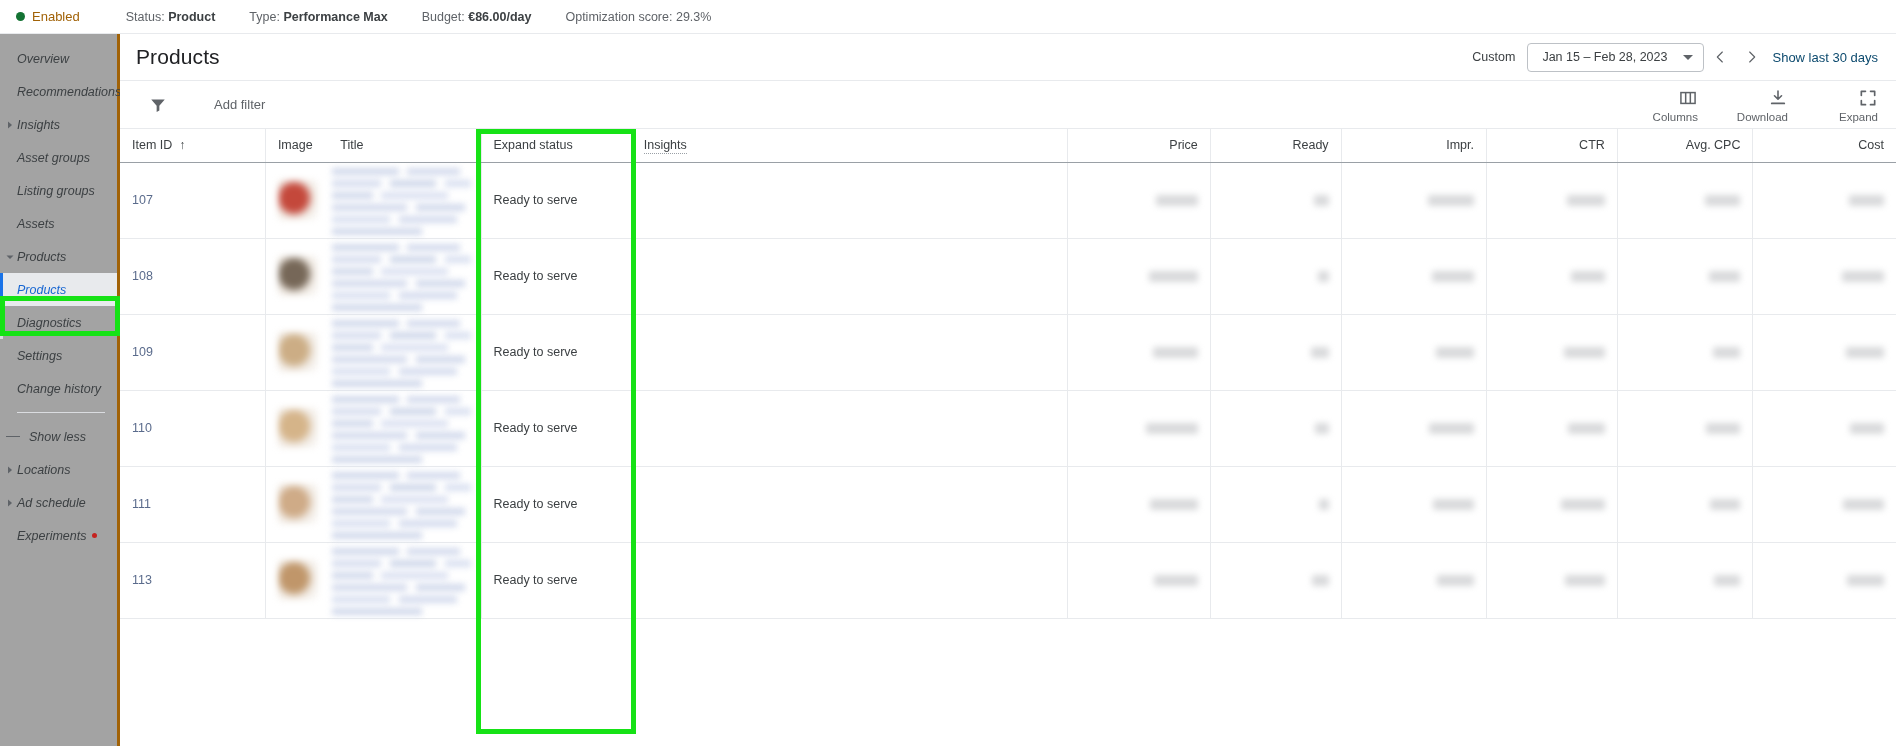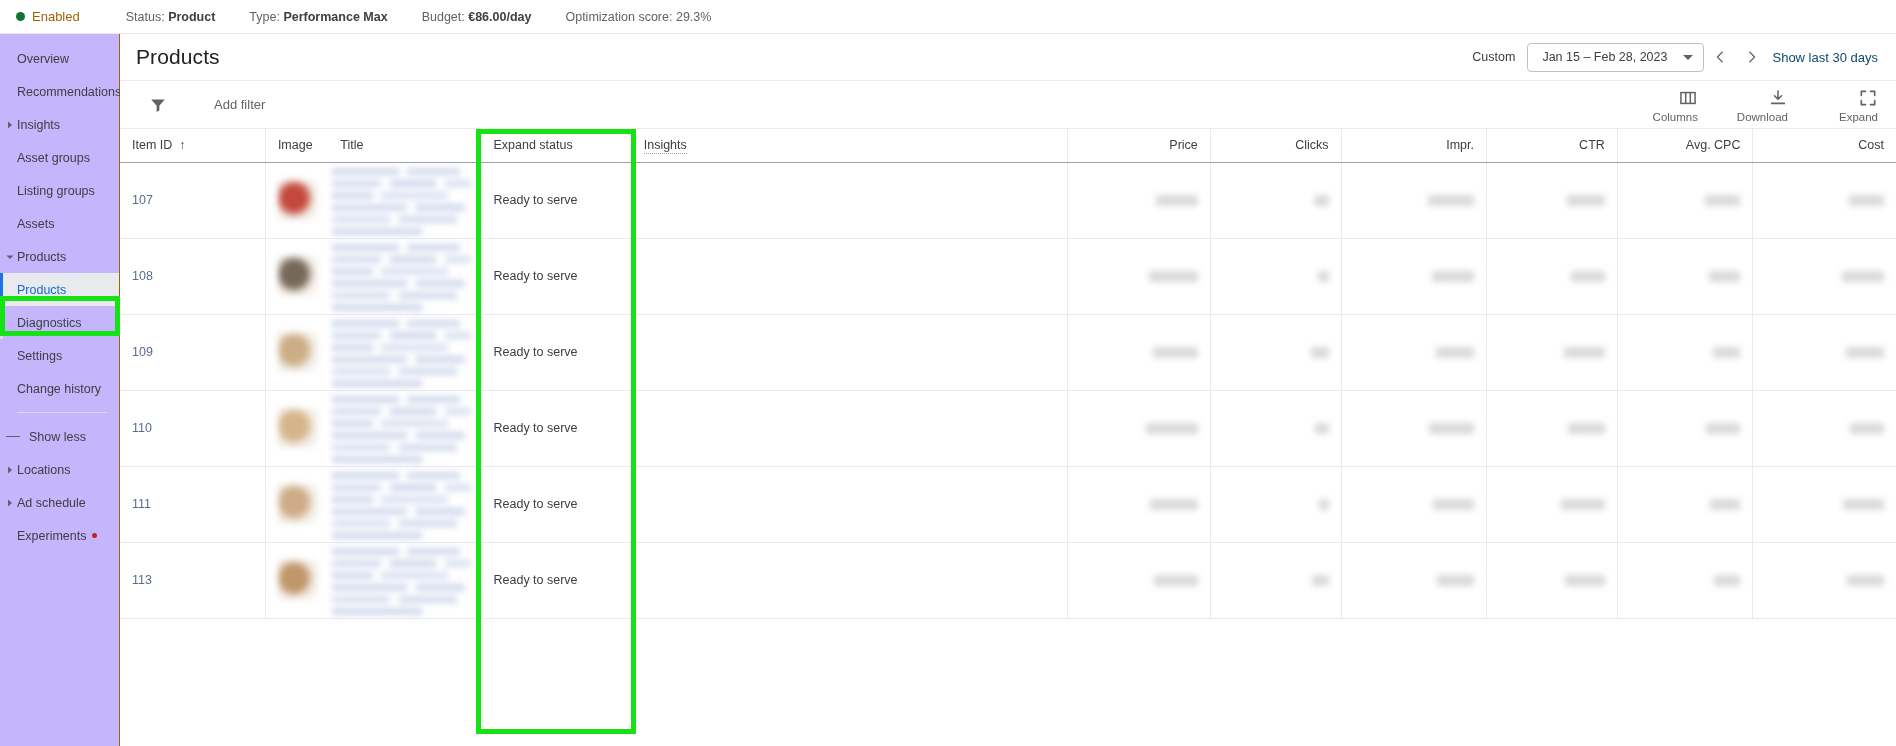--- a/index.html
+++ b/index.html
@@ -52,25 +52,26 @@
   }
   .chev-btn svg { display: block; }
 
   
   .frame { display: flex; height: 712px; }
 
   
   .sidebar {
     width: 120px;
     flex: 0 0 120px;
-    background: #c4b5fd;
-    border-right: 1px solid #a16207;
+    background: #a3a3a3;
+    border-right: 3px solid #a16207;
     padding-top: 8px;
     position: relative;
     font-size: 12.5px;
+    font-style: italic;
   }
   .nav-item {
     height: 33px;
     display: flex;
     align-items: center;
     padding-left: 17px;
     color: #3c4043;
     cursor: pointer;
     position: relative;
     white-space: nowrap;
@@ -541,21 +542,21 @@
             <th>
               <span>Expand status</span>
             </th>
             <th>
               <span class="insights-h">Insights</span>
             </th>
             <th class="num">
               <span>Price</span>
             </th>
             <th class="num">
-              <span>Clicks</span>
+              <span>Ready</span>
             </th>
             <th class="num">
               <span>Impr.</span>
             </th>
             <th class="num">
               <span>CTR</span>
             </th>
             <th class="num">
               <span>Avg. CPC</span>
             </th>

